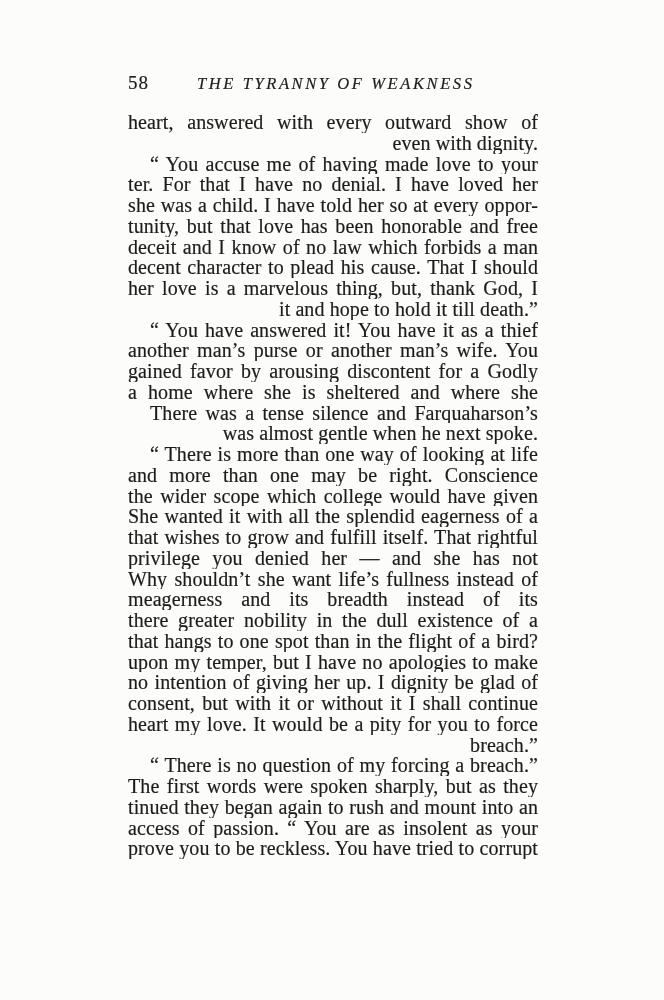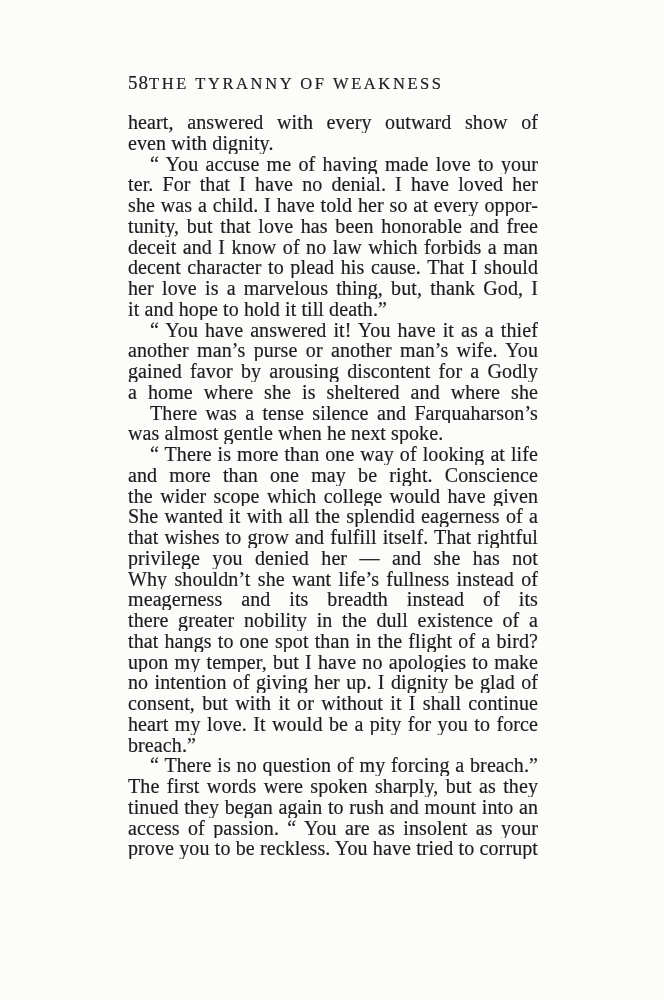--- a/index.html
+++ b/index.html
@@ -24,23 +24,25 @@
     top: 72px;
     width: 412px;
     display: flex;
     align-items: baseline;
   }
   .pagenum {
     font-size: 19px;
     letter-spacing: 1px;
   }
   .title {
+    margin-left: 48px;
     font-size: 16.5px;
     letter-spacing: 2.6px;
     white-space: nowrap;
+    font-style: italic;
   }
   .textblock {
     position: absolute;
     left: 128px;
     top: 112px;
     width: 410px;
   }
   .line {
     height: 20.75px;
     line-height: 20.75px;
@@ -50,21 +52,21 @@
     text-align: justify;
     text-align-last: justify;
   }
   .line.just::after {
     content: "";
     display: inline-block;
     width: 100%;
     height: 0;
   }
   .line.nojust {
-    text-align: left;
+    text-align: right;
     text-align-last: auto;
   }
   .line.indent {
     text-indent: 22px;
   }
 </style>
 </head>
 <body>
 
 <div class="page" style="background: rgb(252, 252, 250); color: rgb(28, 28, 28);">

